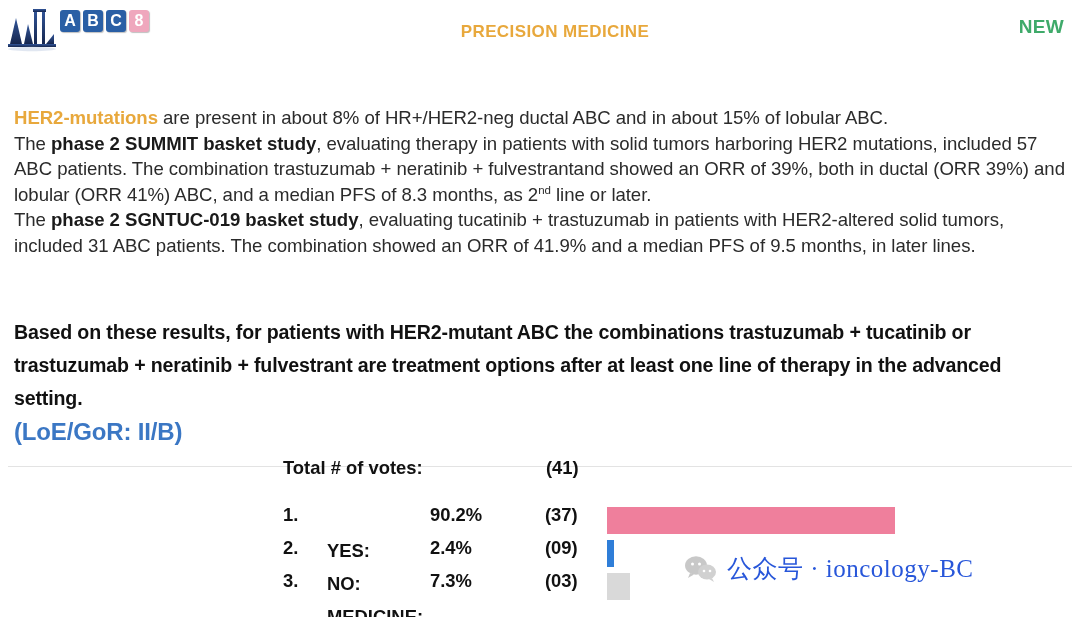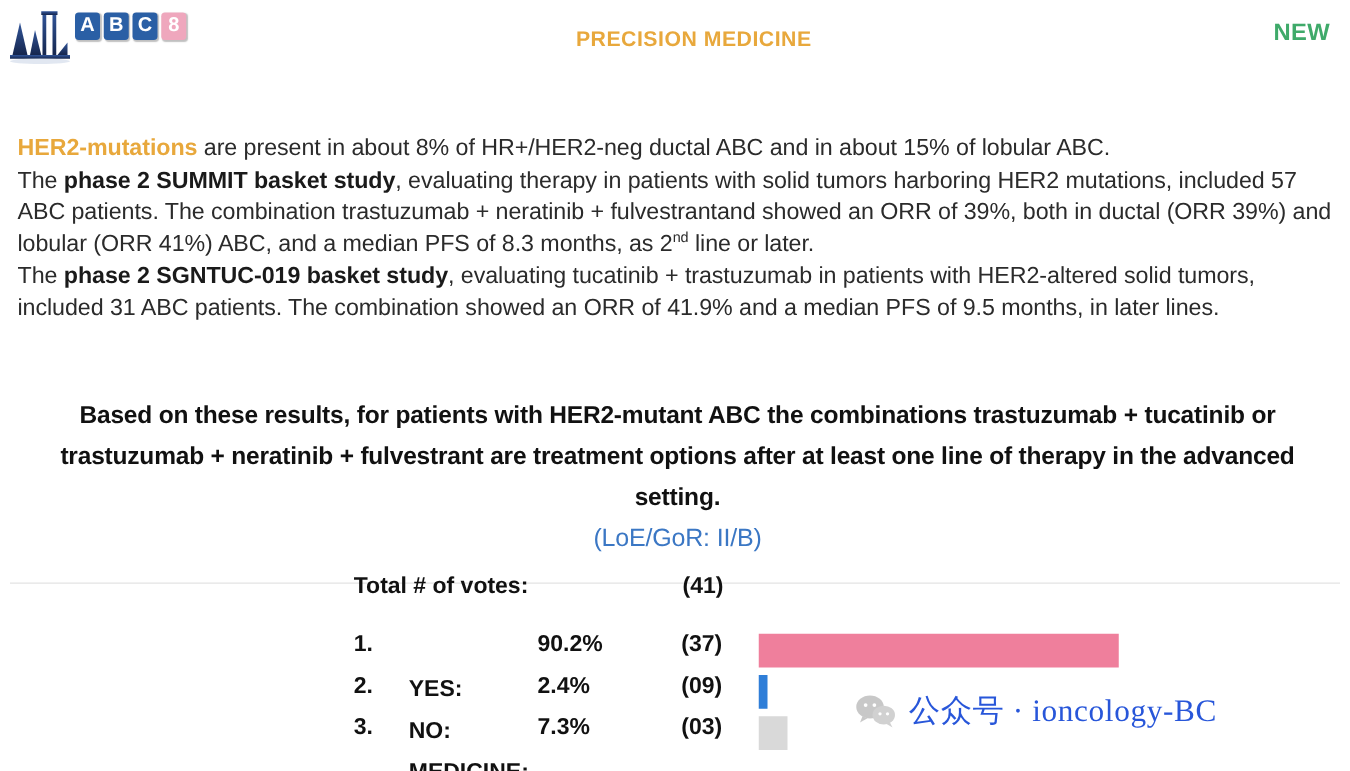--- a/index.html
+++ b/index.html
@@ -103,26 +103,25 @@
   .statement {
     position: absolute;
     left: 14px;
     right: 10px;
     top: 316px;
     font-size: 19.6px;
     line-height: 33px;
     font-weight: bold;
     color: #111111;
     letter-spacing: -0.15px;
-    text-align: center;
   }
   .loe {
     color: #3b77c4;
-    font-weight: normal;
-    font-size: 20px;
+    font-weight: bold;
+    font-size: 24px;
   }
 
   
   .divider {
     position: absolute;
     left: 8px;
     right: 8px;
     top: 466px;
     height: 1px;
     background: #e3e3e3;

